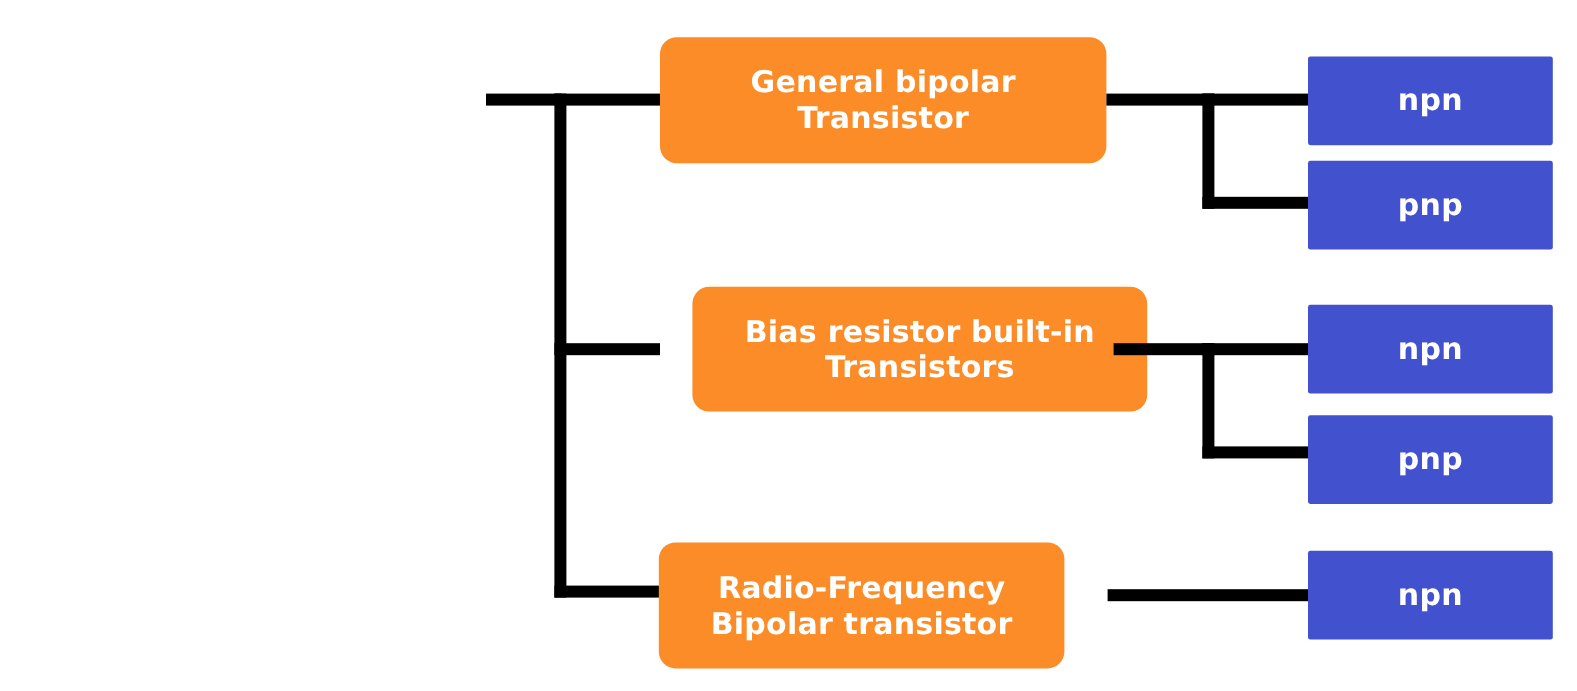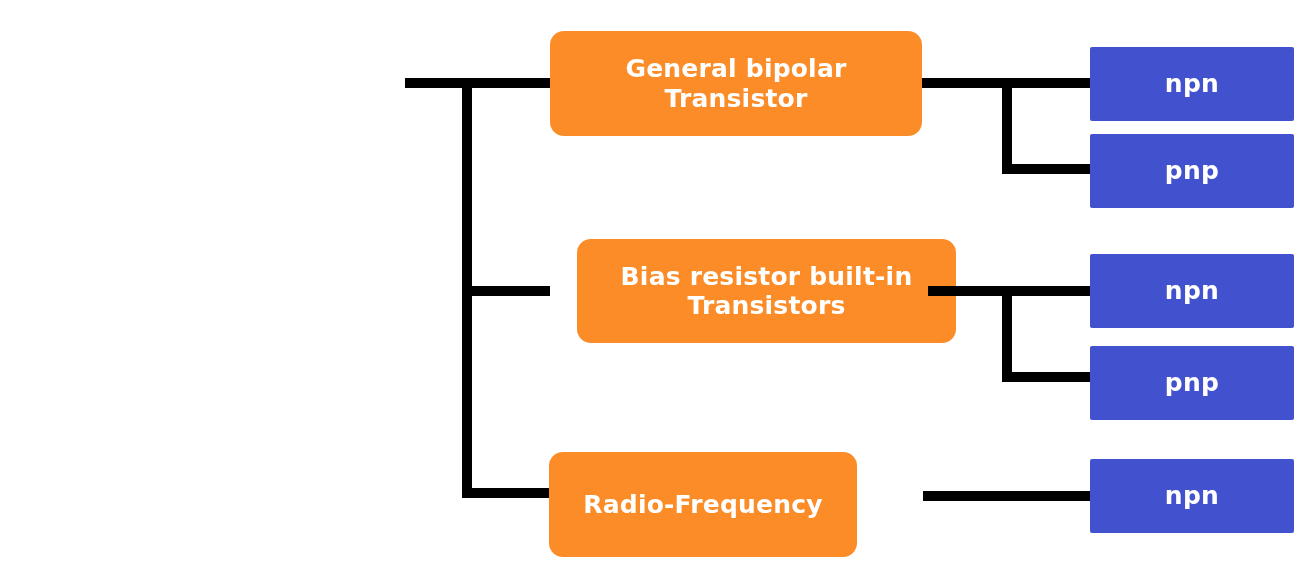--- a/index.html
+++ b/index.html
@@ -99,23 +99,24 @@
   <div class="connector" style="left:1002px; top:372px; width:88px; height:10px;"></div>
 
   <div class="node leaf-node" style="left:1090px; top:254px; width:204px; height:74px;">
     <span>npn</span>
   </div>
 
   <div class="node leaf-node" style="left:1090px; top:346px; width:204px; height:74px;">
     <span>pnp</span>
   </div>
 
-  <div class="node mid-node" style="left:549px; top:452px; width:308px; height:105px;">
+  <div class="node mid-node" style="left:549px; top:452px; width:338px; height:105px;">
     <span>
       <span>Radio-Frequency</span><br>
+      <span>Bipolar transistor</span>
     </span>
   </div>
 
   <div class="connector" style="left:923px; top:491px; width:170px; height:10px;"></div>
 
   <div class="node leaf-node" style="left:1090px; top:459px; width:204px; height:74px;">
     <span>npn</span>
   </div>
 
 </div>

